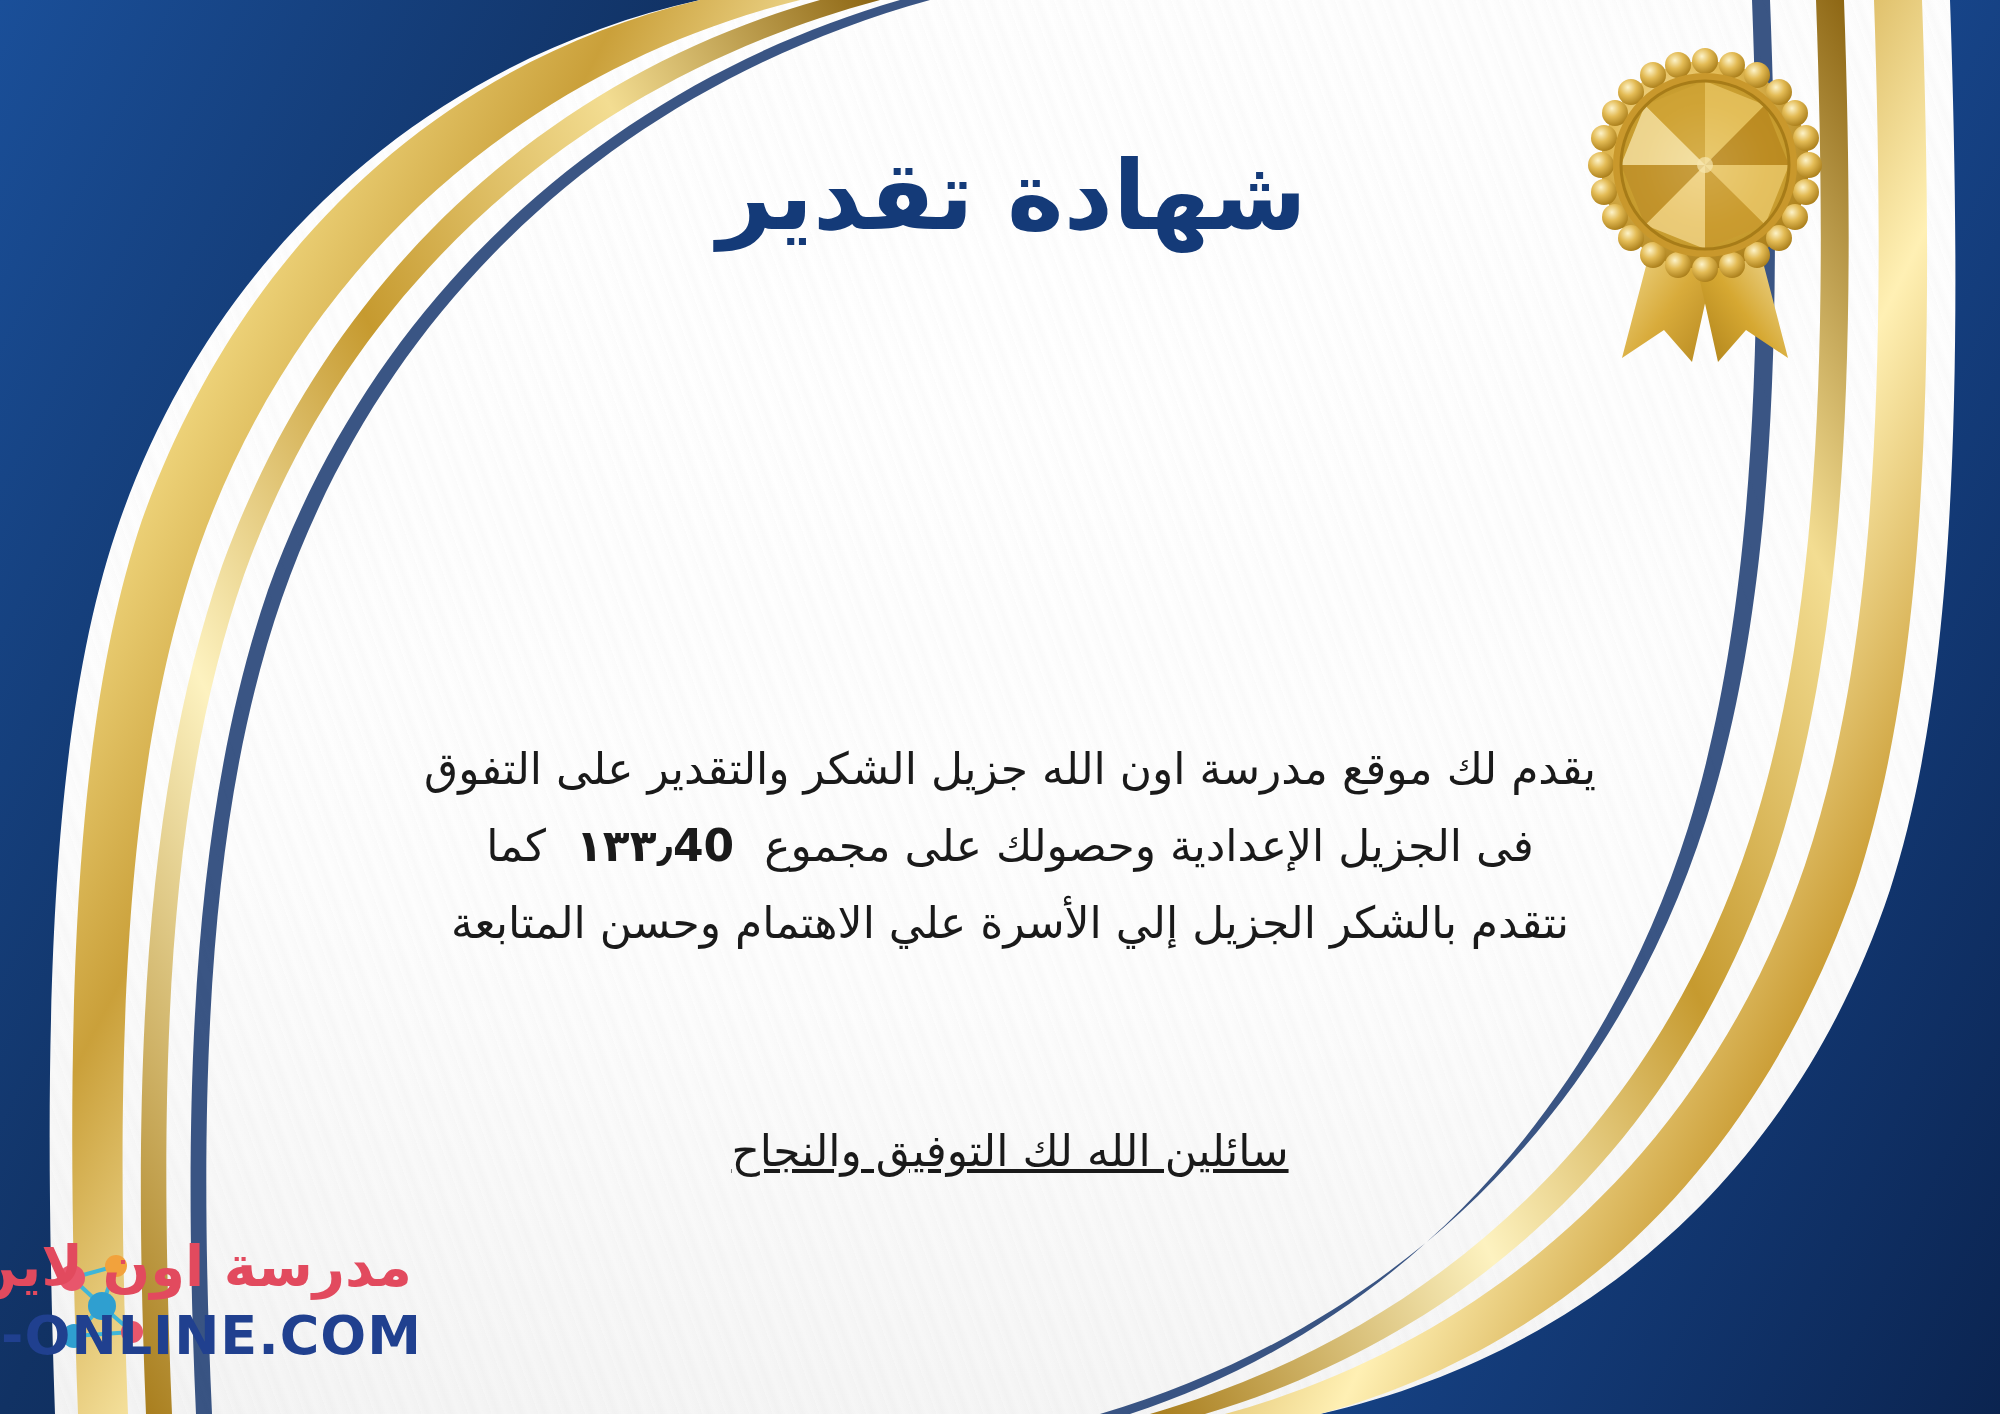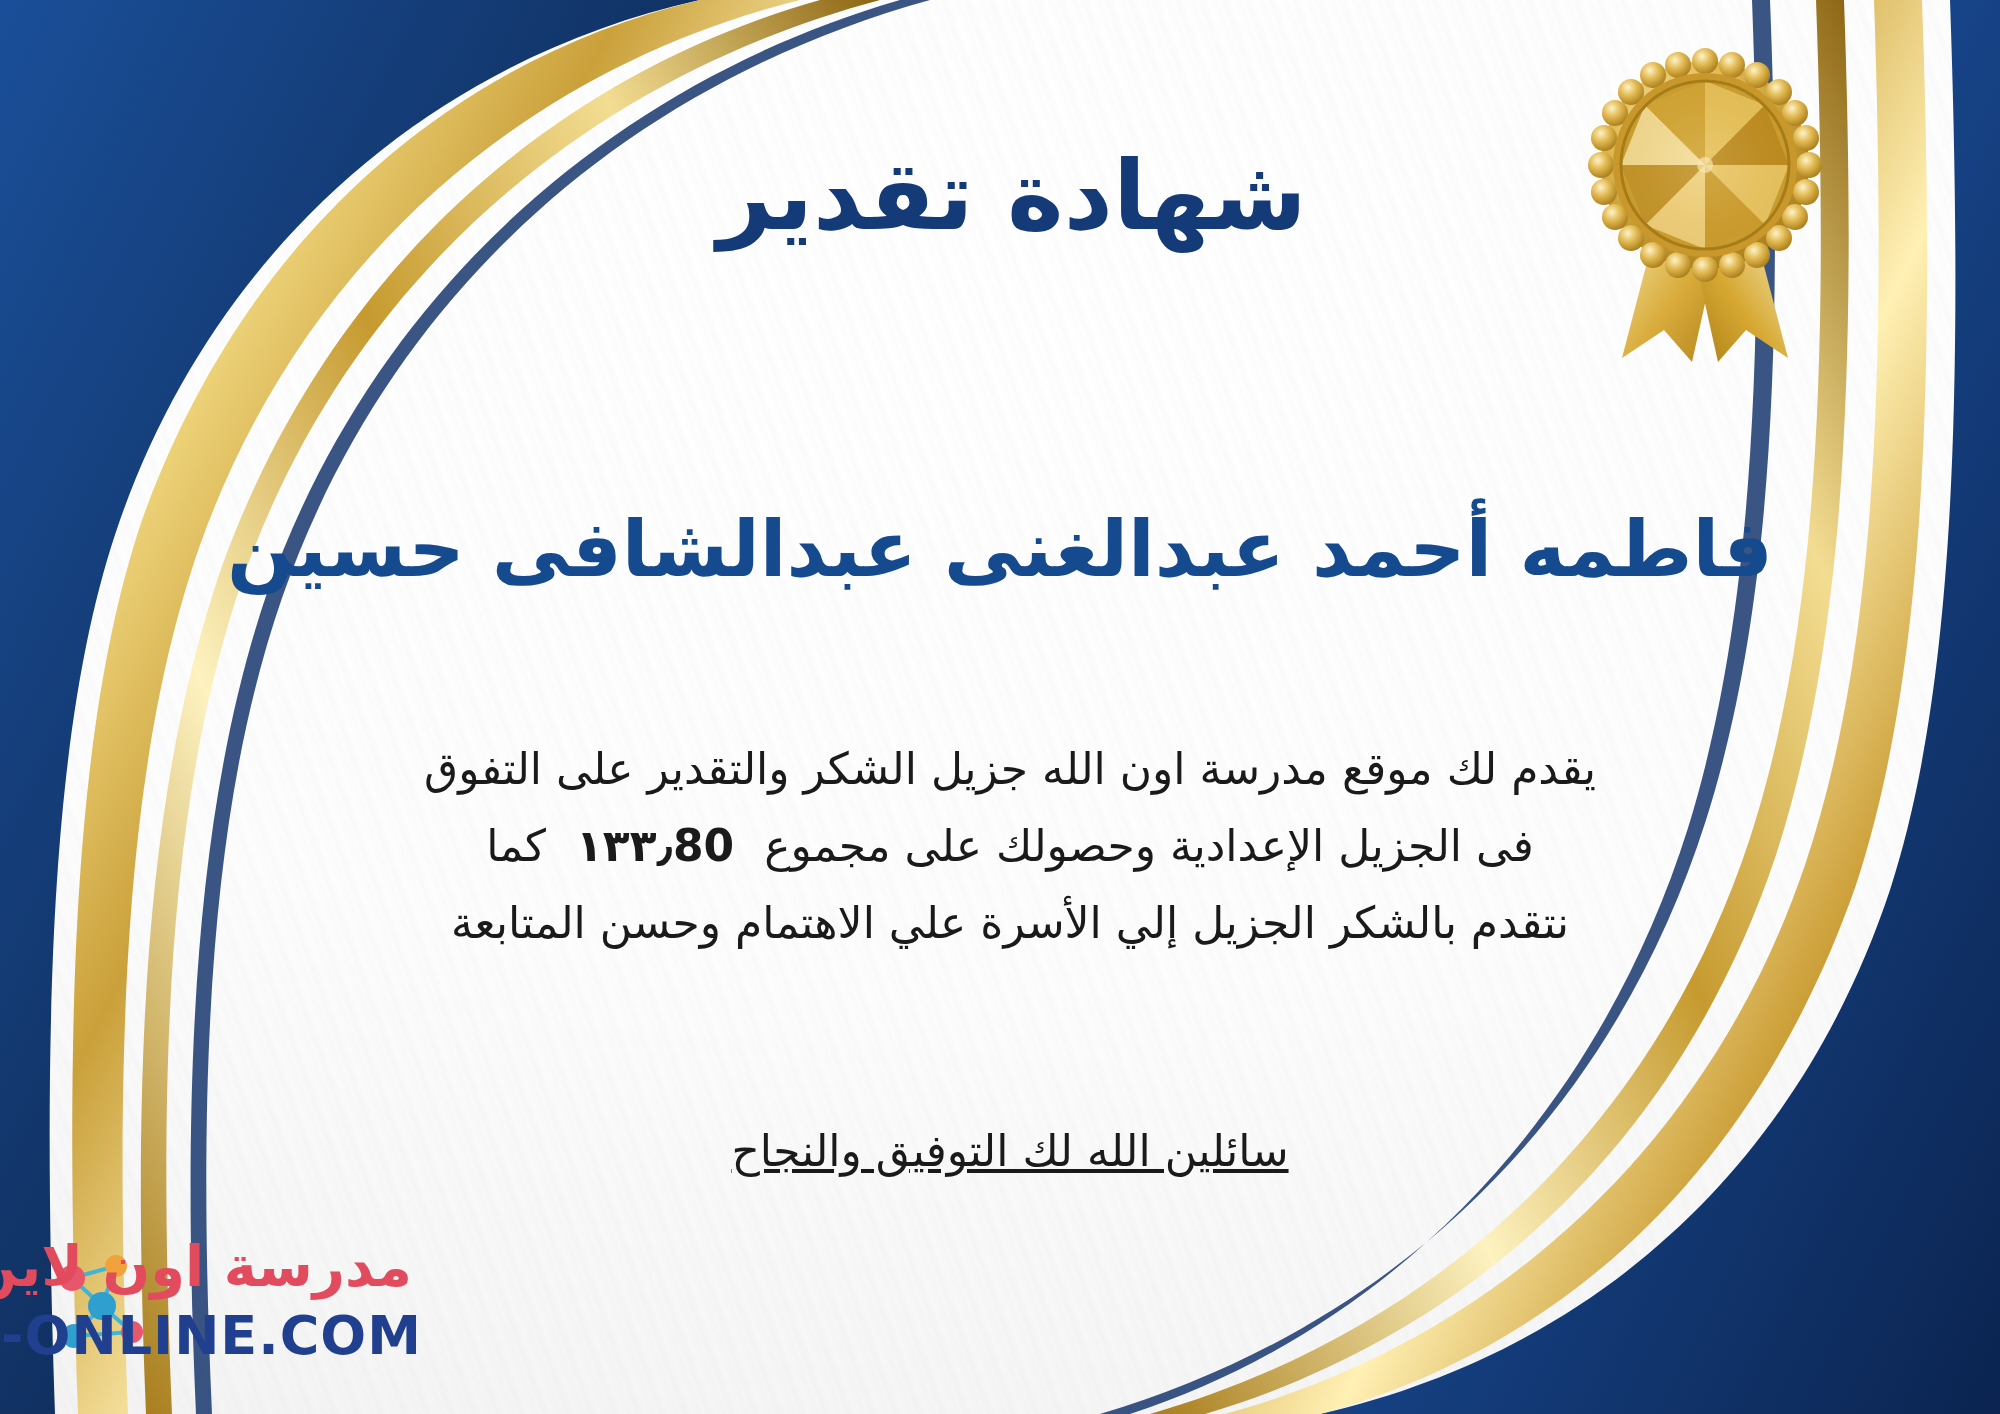--- a/index.html
+++ b/index.html
@@ -293,27 +293,26 @@
       </g>
       <circle r="84" fill="none" stroke="#a77c18" stroke-width="3"></circle>
       <circle r="8" fill="#f6e6ae" opacity="0.7"></circle>
     </g>
   </svg>
 
   <div class="content">
 
     <div class="cert-title">شهادة تقدير</div>
 
-    <div class="recipient-name">فاطمه أحمد عبدالغنى عبدالشافى حسين</div>
 
     <div class="body-text">
       <span>يقدم لك موقع مدرسة اون الله جزيل الشكر  والتقدير على التفوق</span>
       <br>
       <span>فى الجزيل الإعدادية وحصولك على مجموع</span>
-      <span class="grade">١٣٣٫80</span>
+      <span class="grade">١٣٣٫40</span>
       <span>كما</span>
       <br>
       <span>نتقدم  بالشكر الجزيل إلي الأسرة علي الاهتمام وحسن المتابعة</span>
     </div>
 
     <div class="closing-text">سائلين الله لك التوفيق  والنجاح</div>
   </div>
 
   <div class="logo">
     <svg class="logo-mark" viewBox="0 0 110 120">

